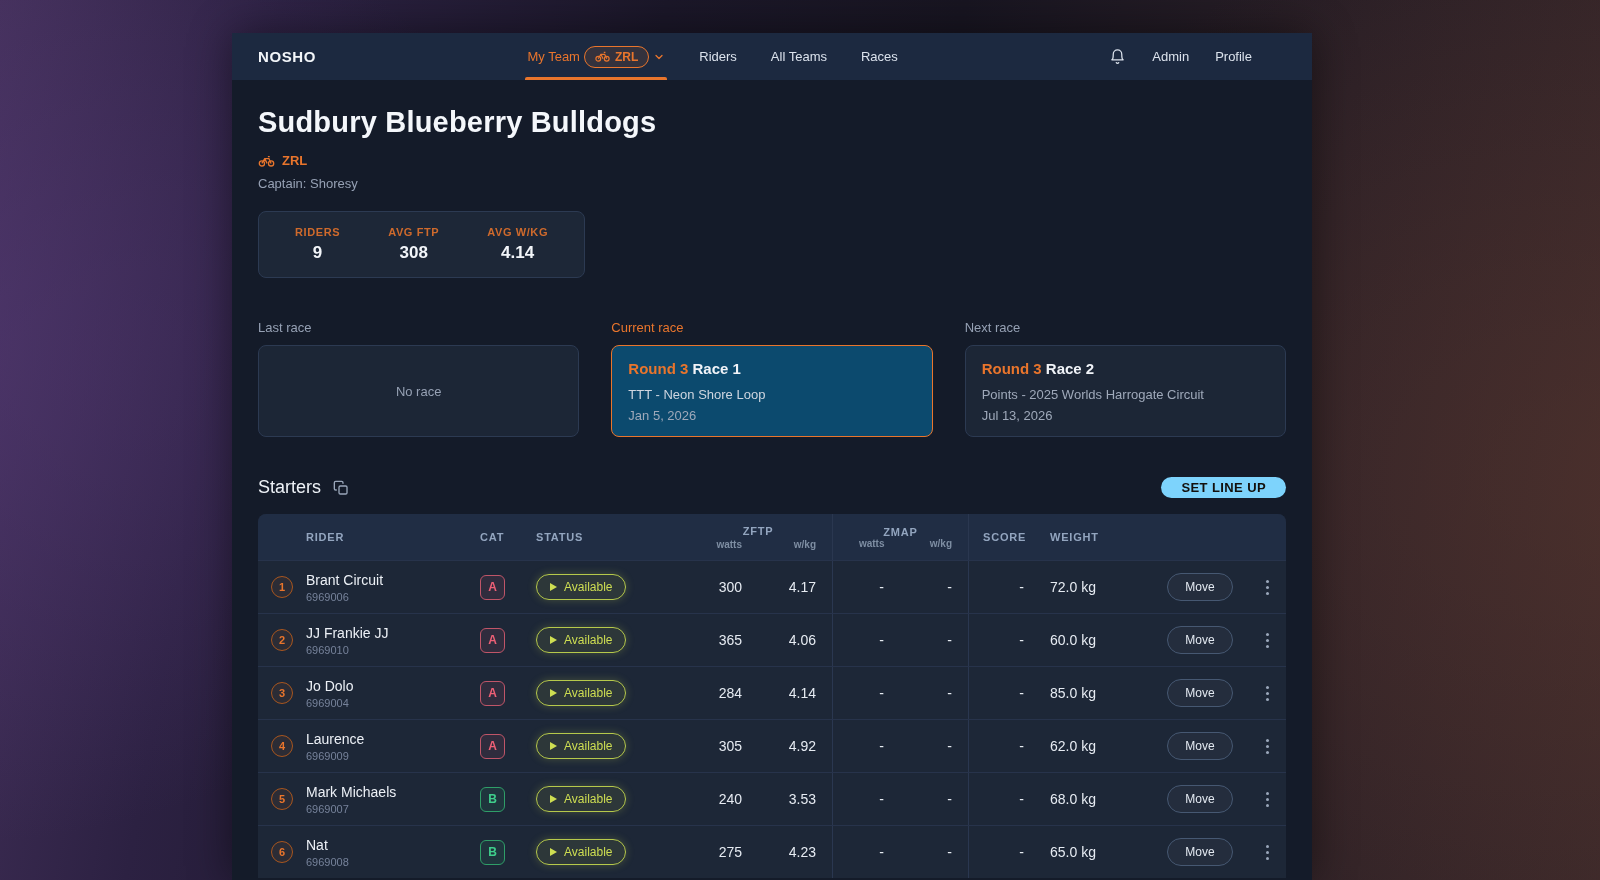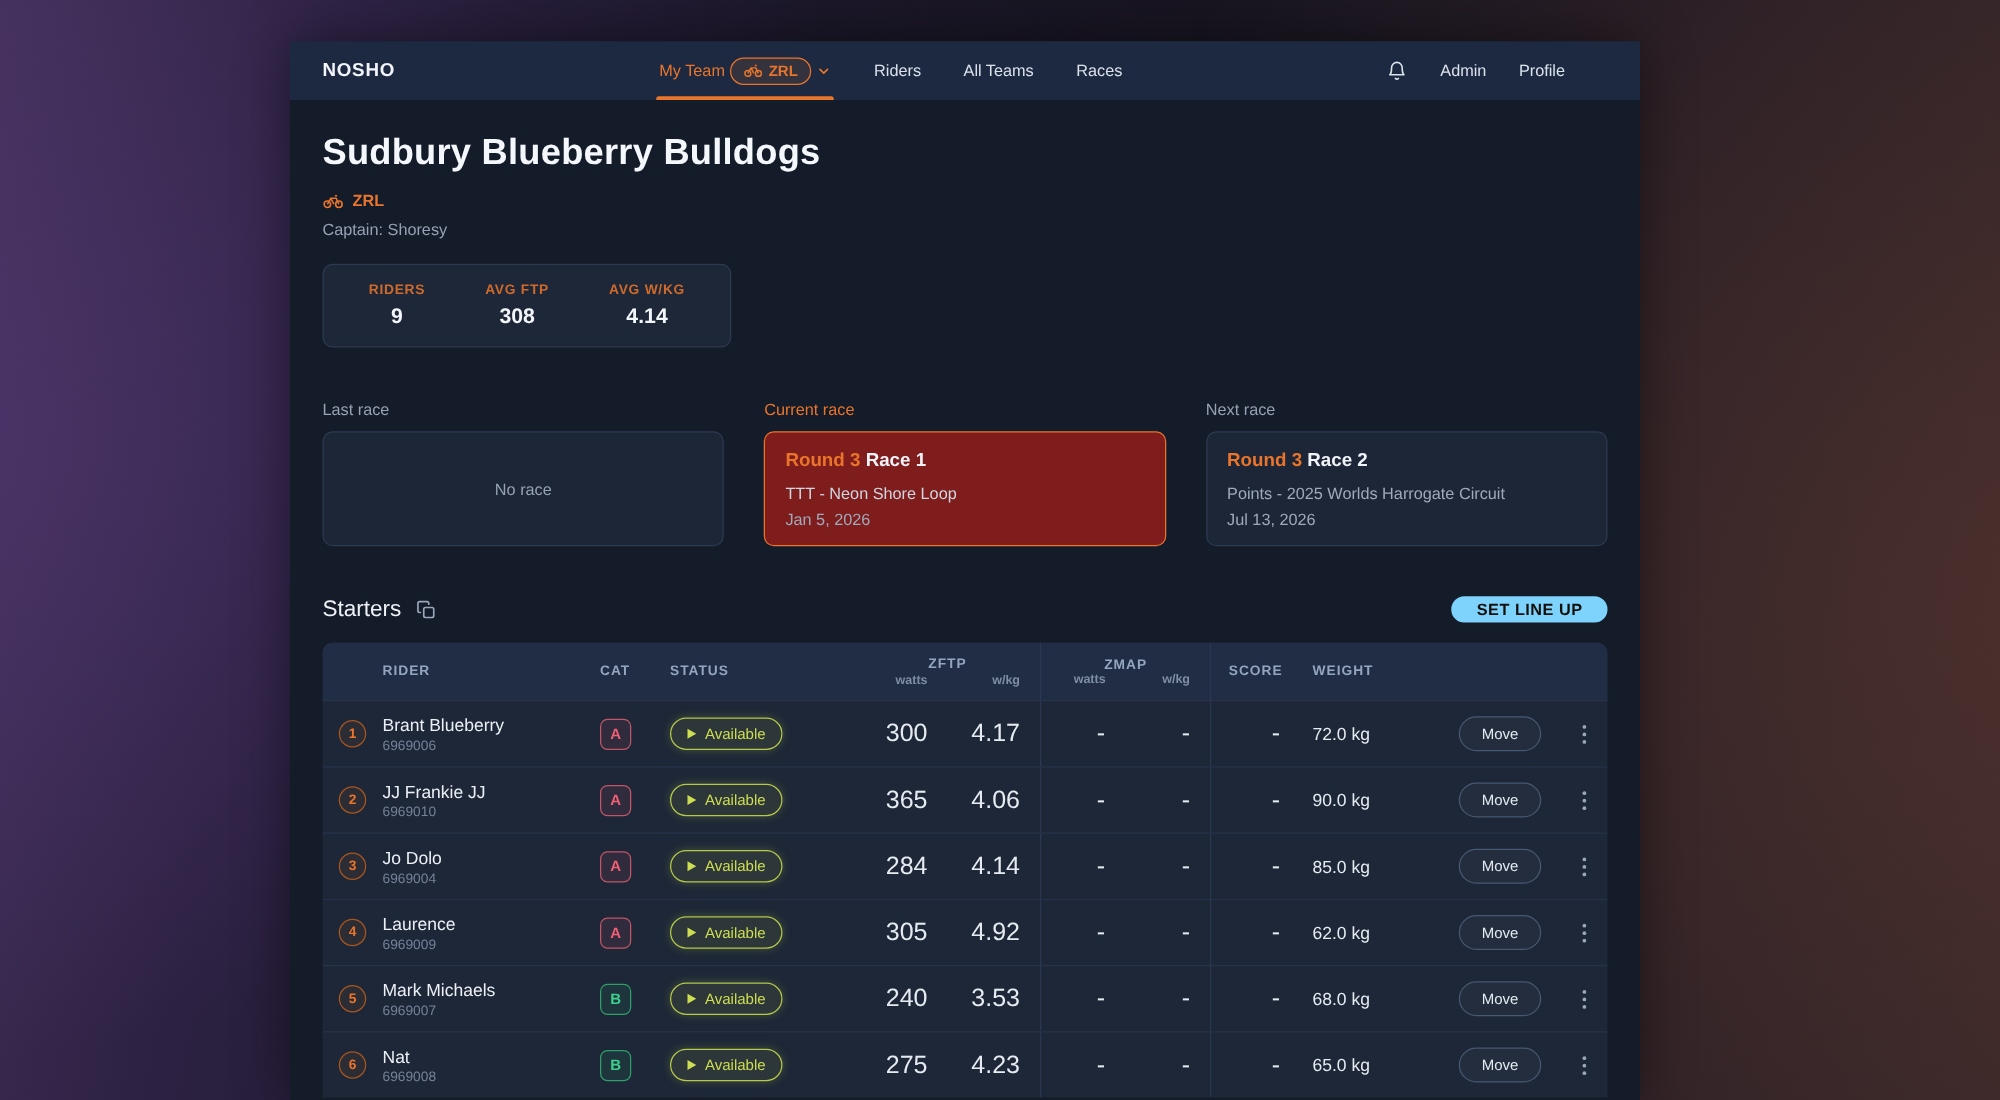--- a/index.html
+++ b/index.html
@@ -60,21 +60,21 @@
   
   .races { margin-top:42px; display:grid; grid-template-columns:1fr 1fr 1fr; gap:32px; }
   .race-label { font-size:13px; color:#96a1b4; margin-bottom:10px; }
   .race-label.current { color:#e9752c; }
   .race-card {
     height:92px; background:#1c2636; border:1px solid #2c3a52; border-radius:8px;
     padding:14px 16px;
   }
   .race-card.empty { display:flex; align-items:center; justify-content:center; }
   .no-race { font-size:13px; color:#96a1b4; }
-  .race-card.current-card { background:#7f1d1d; border:1.5px solid #e9752c; }
+  .race-card.current-card { background:#0c4a6e; border:1.5px solid #e9752c; }
   .race-line1 { font-size:15px; font-weight:700; }
   .race-round { color:#e9752c; }
   .race-name { color:#f0f3f8; }
   .race-detail { margin-top:10px; font-size:13px; color:#cfd6e0; }
   .race-card:not(.current-card) .race-detail { color:#9fa9ba; }
   .race-date { margin-top:6px; font-size:13px; color:#9fa9ba; }
 
   
   .starters-bar { margin-top:40px; display:flex; align-items:center; }
   .starters-title { font-size:18px; font-weight:500; color:#eef2f7; }
@@ -117,21 +117,21 @@
   }
   .cat-A { border:1px solid #c05568; color:#ef6076; background:rgba(192,85,104,0.12); }
   .cat-B { border:1px solid #2f9e68; color:#3fcf8c; background:rgba(47,158,104,0.12); }
   .status-pill {
     display:inline-flex; align-items:center; gap:7px; cursor:pointer;
     border:1px solid #b6c94b; color:#cede52; background:rgba(182,201,75,0.10);
     border-radius:999px; padding:5px 13px; font-size:12px;
     box-shadow:0 0 8px rgba(198,217,78,0.25);
   }
   .play-tri { width:0; height:0; border-left:7px solid #cede52; border-top:4.5px solid transparent; border-bottom:4.5px solid transparent; }
-  .num { font-size:20px; color:#e6ebf2; text-align:right; padding-right:16px; }
+  .num { font-size:14px; color:#e6ebf2; text-align:right; padding-right:16px; }
   .num.full { width:100%; }
   .cell-weight { font-size:14px; color:#e6ebf2; padding-left:10px; }
   .cell-move { display:flex; justify-content:center; }
   .move-btn {
     font-family:inherit; cursor:pointer; font-size:12px; color:#e3e9f1;
     background:rgba(255,255,255,0.03); border:1px solid #465872; border-radius:999px;
     padding:6px 17px;
   }
   .kebab { display:flex; flex-direction:column; gap:3px; align-items:center; cursor:pointer; }
   .kebab span { width:3px; height:3px; border-radius:50%; background:#9aa7ba; }
@@ -286,21 +286,21 @@
           <div></div>
           <div></div>
         </div>
 
         <div>
   <div class="tgrid trow">
     <div class="cell-rank">
       <span class="rank-badge">1</span>
     </div>
     <div>
-      <div class="rider-name">Brant Blueberry</div>
+      <div class="rider-name">Brant Circuit</div>
       <div class="rider-id">6969006</div>
     </div>
     <div class="cell-cat">
       <span class="cat-badge cat-A">A</span>
     </div>
     <div>
       <span class="status-pill">
         <span class="play-tri"></span>
         <span>Available</span>
       </span>
@@ -344,21 +344,21 @@
     </div>
     <div class="num">365</div>
     <div class="num">4.06</div>
     <div class="num bl full">
                 <span style="width:100%">-</span>
               </div>
     <div class="num">-</div>
     <div class="num bl full">
                 <span style="width:100%">-</span>
               </div>
-    <div class="cell-weight">90.0 kg</div>
+    <div class="cell-weight">60.0 kg</div>
     <div class="cell-move">
       <button class="move-btn">Move</button>
     </div>
     <div class="kebab">
                 <span></span>
                 <span></span>
                 <span></span>
               </div>
   </div>
 

